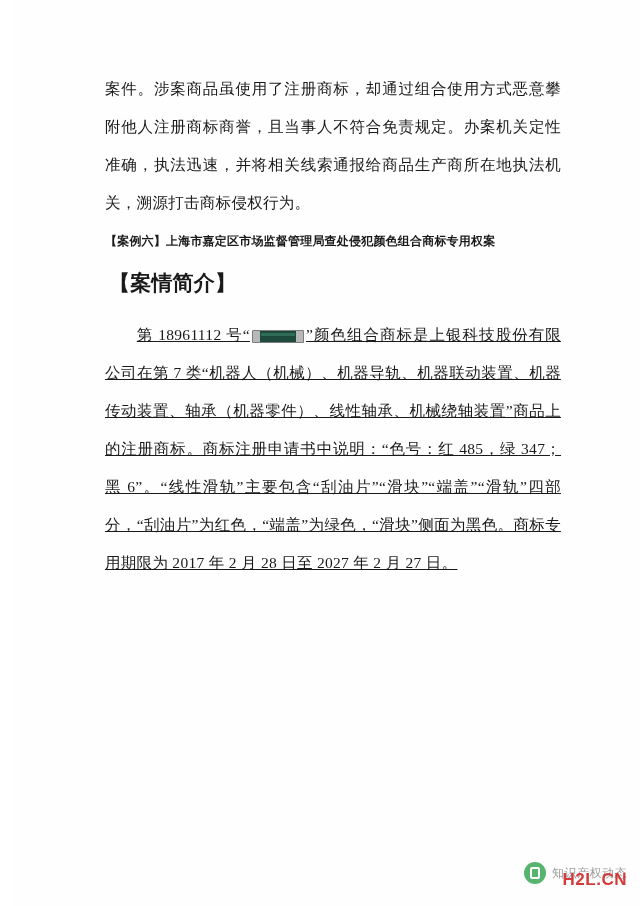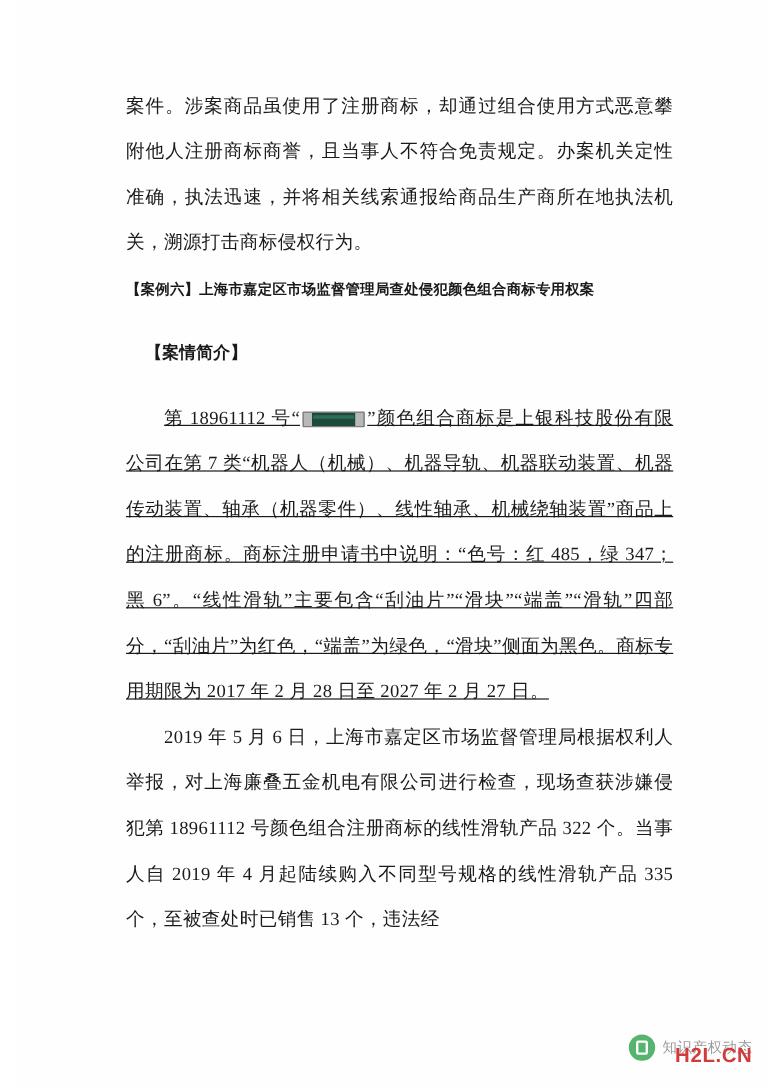--- a/index.html
+++ b/index.html
@@ -52,22 +52,22 @@
   h2.case-heading {
     margin: 0;
     font-size: 12px;
     font-weight: bold;
     line-height: 38px;
     text-align: justify;
     text-justify: inter-ideograph;
     letter-spacing: 0.2px;
   }
   h3.sub-heading {
-    margin: 16px;
-    font-size: 14px;
+    margin: 4px;
+    font-size: 21px;
     font-weight: bold;
     line-height: 38px;
     letter-spacing: 0.2px;
   }
   .mark-swatch {
     display: inline-block;
     width: 52px;
     height: 13px;
     vertical-align: middle;
     position: relative;
@@ -155,21 +155,20 @@
 <div class="page">
 
   <p class="para-continue">案件。涉案商品虽使用了注册商标，却通过组合使用方式恶意攀附他人注册商标商誉，且当事人不符合免责规定。办案机关定性准确，执法迅速，并将相关线索通报给商品生产商所在地执法机关，溯源打击商标侵权行为。</p>
 
   <h2 class="case-heading gap-top-lg">【案例六】上海市嘉定区市场监督管理局查处侵犯颜色组合商标专用权案</h2>
 
   <h3 class="sub-heading gap-top-md">【案情简介】</h3>
 
   <p class="indent gap-top-sm"><span>第 18961112 号“</span><span class="mark-swatch"><span class="seg-left"></span><span class="seg-mid"></span><span class="seg-right"></span></span><span>”颜色组合商标是上银科技股份有限公司在第 7 类“机器人（机械）、机器导轨、机器联动装置、机器传动装置、轴承（机器零件）、线性轴承、机械绕轴装置”商品上的注册商标。商标注册申请书中说明：“色号：红 485，绿 347；黑 6”。“线性滑轨”主要包含“刮油片”“滑块”“端盖”“滑轨”四部分，“刮油片”为红色，“端盖”为绿色，“滑块”侧面为黑色。商标专用期限为 2017 年 2 月 28 日至 2027 年 2 月 27 日。</span></p>
 
-  <p class="indent">2019 年 5 月 6 日，上海市嘉定区市场监督管理局根据权利人举报，对上海廉叠五金机电有限公司进行检查，现场查获涉嫌侵犯第 18961112 号颜色组合注册商标的线性滑轨产品 322 个。当事人自 2019 年 4 月起陆续购入不同型号规格的线性滑轨产品 335 个，至被查处时已销售 13 个，违法经</p>
 
   <div class="watermark">
     <span class="wm-logo"></span>
     <span class="wm-text">知识产权动态</span>
   </div>
 
   <div class="wm-brand"><span>H2L</span><span class="suffix">.CN</span></div>
 
 </div>
 

